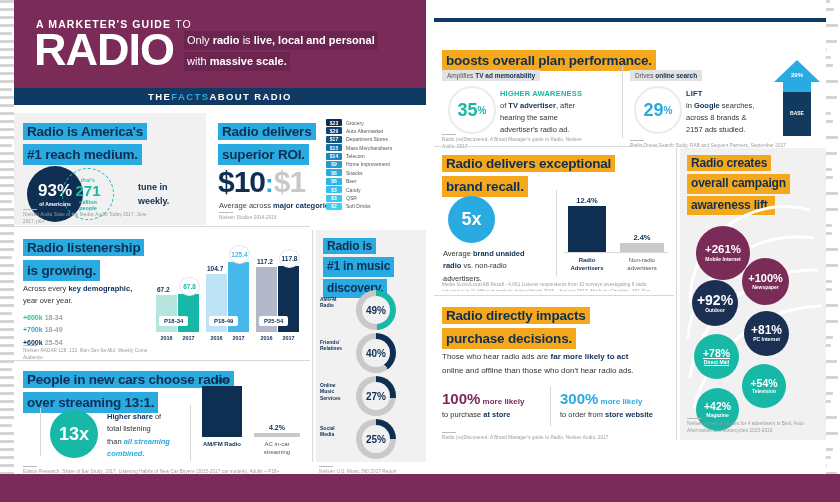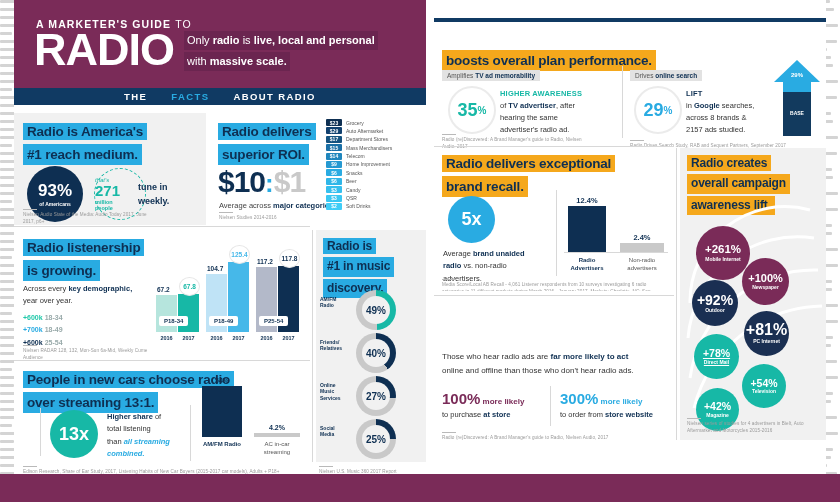--- a/index.html
+++ b/index.html
@@ -28,21 +28,21 @@
 
   
   .bottombar{position:absolute;left:0;bottom:0;width:840px;height:28px;background:#7a2b58;}
 
   
   .colL{position:absolute;left:14px;top:88px;width:412px;bottom:28px;background:#ffffff;}
   .colR{position:absolute;left:434px;top:0;width:392px;bottom:28px;background:#ffffff;}
 
   
   .sectionbar{height:17px;background:#103a63;color:#ffffff;font-size:9.5px;font-weight:bold;
-              letter-spacing:1.4px;display:flex;align-items:center;justify-content:center;gap:24px;}
+              letter-spacing:1.4px;display:flex;align-items:center;justify-content:center;}
   .sectionbar.blue .hl{color:#29abe2;}
   .sectionbar.gold{background:#103a63;}
   .sectionbar.gold .t{color:#f5a81c;}
 
   .hl-blue{background:#29abe2;color:#0e2f52;font-weight:bold;display:inline;
            padding:1px 4px;box-decoration-break:clone;-webkit-box-decoration-break:clone;}
   .hl-gold{background:#f5a81c;color:#0e2f52;font-weight:bold;display:inline;
            padding:1px 4px;box-decoration-break:clone;-webkit-box-decoration-break:clone;}
   .headline{font-size:13.5px;line-height:1.45;letter-spacing:-.2px;}
   .headline.sm{font-size:12px;}
@@ -239,21 +239,21 @@
       <div class="headline" style="position:absolute;left:9px;top:9px;width:170px;">
         <span class="hl-blue">Radio is America's</span><br>
         <span class="hl-blue" style="margin-top:2px;display:inline-block">#1 reach medium.</span>
       </div>
 
       <div style="position:absolute;left:13px;top:53px;width:56px;height:56px;border-radius:50%;background:#0e2f52;display:flex;flex-direction:column;align-items:center;justify-content:center;">
         <div style="color:#fff;font-size:17px;font-weight:bold;line-height:1;">93%</div>
         <div style="color:#fff;font-size:5px;font-weight:bold;margin-top:2px;">of Americans</div>
       </div>
 
-      <div style="position:absolute;left:80px;top:55px;width:50px;height:50px;border-radius:50%;border:1.5px dashed #17b8a6;display:flex;flex-direction:column;justify-content:center;">
+      <div style="position:absolute;left:48px;top:55px;width:50px;height:50px;border-radius:50%;border:1.5px dashed #17b8a6;display:flex;flex-direction:column;align-items:center;justify-content:center;">
         <div style="color:#17b8a6;font-size:6px;font-style:italic;line-height:1;">that's</div>
         <div style="color:#17b8a6;font-size:15px;font-weight:bold;line-height:1.05;">271</div>
         <div style="color:#17b8a6;font-size:5.5px;font-weight:bold;line-height:1.15;">million</div>
         <div style="color:#17b8a6;font-size:5.5px;font-weight:bold;line-height:1.15;">people</div>
       </div>
 
       <div style="position:absolute;left:124px;top:68px;font-size:9px;font-weight:bold;color:#0e2f52;line-height:1.5;">
         <span>tune in</span><br>
         <span>weekly.</span>
       </div>
@@ -530,21 +530,21 @@
           </div>
           <div class="circ" style="left:62px;top:66px;width:47px;height:47px;background:#7a2b58;">
             <span class="n" style="font-size:11px">+100%</span>
             <span class="l" style="font-size:5px;margin-top:1px;padding:0 3px;">Newspaper</span>
           </div>
           <div class="circ" style="left:12px;top:88px;width:46px;height:46px;background:#1a2f52;">
             <span class="n" style="font-size:14px">+92%</span>
             <span class="l" style="font-size:5px;margin-top:1px;padding:0 3px;">Outdoor</span>
           </div>
           <div class="circ" style="left:64px;top:119px;width:45px;height:45px;background:#1a2f52;">
-            <span class="n" style="font-size:16px">+81%</span>
+            <span class="n" style="font-size:12px">+81%</span>
             <span class="l" style="font-size:5px;margin-top:1px;padding:0 3px;">PC Internet</span>
           </div>
           <div class="circ" style="left:14px;top:142px;width:45px;height:45px;background:#17b8a6;text-decoration:underline;">
             <span class="n" style="font-size:10.5px">+78%</span>
             <span class="l" style="font-size:5px;margin-top:1px;padding:0 3px;">Direct Mail</span>
           </div>
           <div class="circ" style="left:62px;top:172px;width:44px;height:44px;background:#17b8a6;">
             <span class="n" style="font-size:10.5px">+54%</span>
             <span class="l" style="font-size:5px;margin-top:1px;padding:0 3px;">Television</span>
           </div>
@@ -552,20 +552,24 @@
             <span class="n" style="font-size:10.5px">+42%</span>
             <span class="l" style="font-size:5px;margin-top:1px;padding:0 3px;">Magazine</span>
           </div>
         </div>
       <div class="src" style="position:absolute;left:7px;top:270px;width:132px;">Nielsen series of studies for 4 advertisers in Bielt, Auto Aftermarket and Motorcycles 2015-2016</div>
     </div>
 
     <div class="divh" style="left:0;top:295px;width:240px;"></div>
 
     <div id="blk-purchase">
+      <div class="headline" style="position:absolute;left:8px;top:8px;width:200px;">
+        <span class="hl-gold">Radio directly impacts</span><br>
+        <span class="hl-gold" style="margin-top:2px;display:inline-block">purchase decisions.</span>
+      </div>
       <div style="position:absolute;left:8px;top:52px;width:225px;font-size:8px;line-height:1.7;color:#333;">
         <span>Those who hear radio ads are </span><b style="color:#0e2f52">far more likely to act</b><br>
         <span>online and offline than those who don't hear radio ads.</span>
       </div>
       <div id="purchase-stats" style="position:absolute;left:8px;top:92px;width:228px;height:36px;">
           <div style="position:absolute;left:0px;top:0;width:112px;">
             <div><span style="font-size:15px;font-weight:bold;color:#7a2b58;">100%</span><span style="font-size:8px;font-weight:bold;color:#7a2b58;"> more likely</span></div>
             <div style="font-size:7.5px;color:#333;margin-top:2px;">to purchase <b style="color:#0e2f52">at store</b></div>
           </div>
           <div style="position:absolute;left:118px;top:0;width:112px;">

